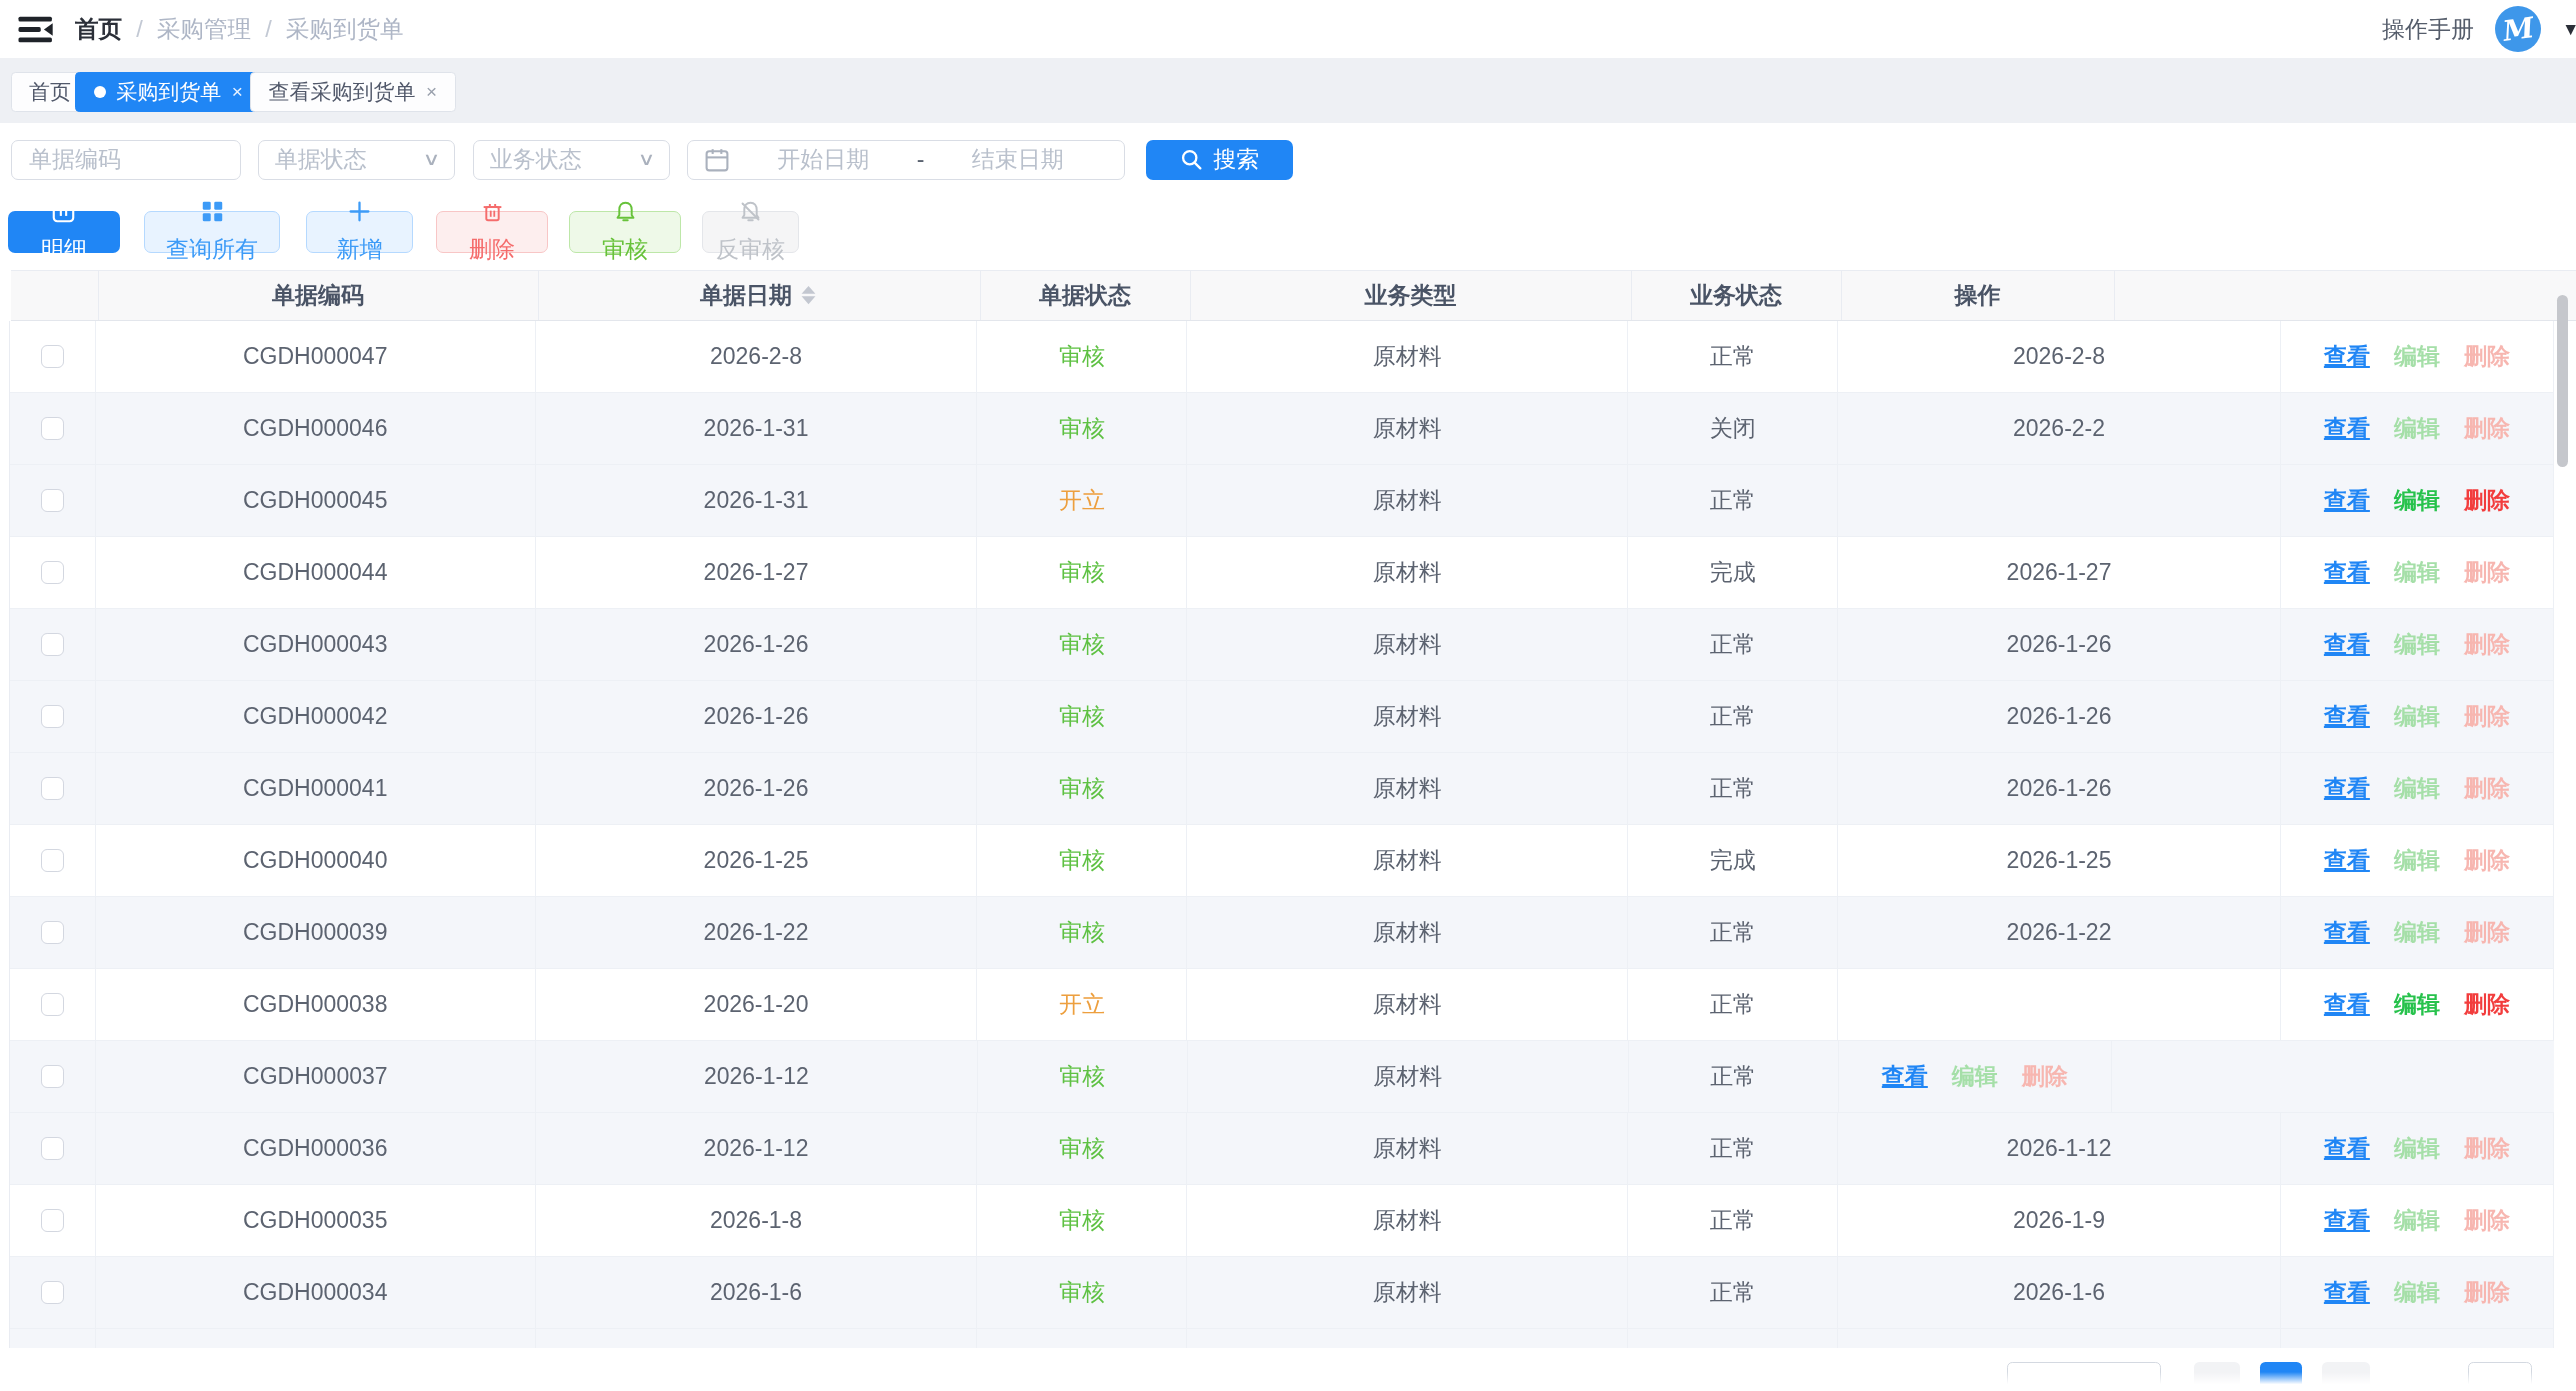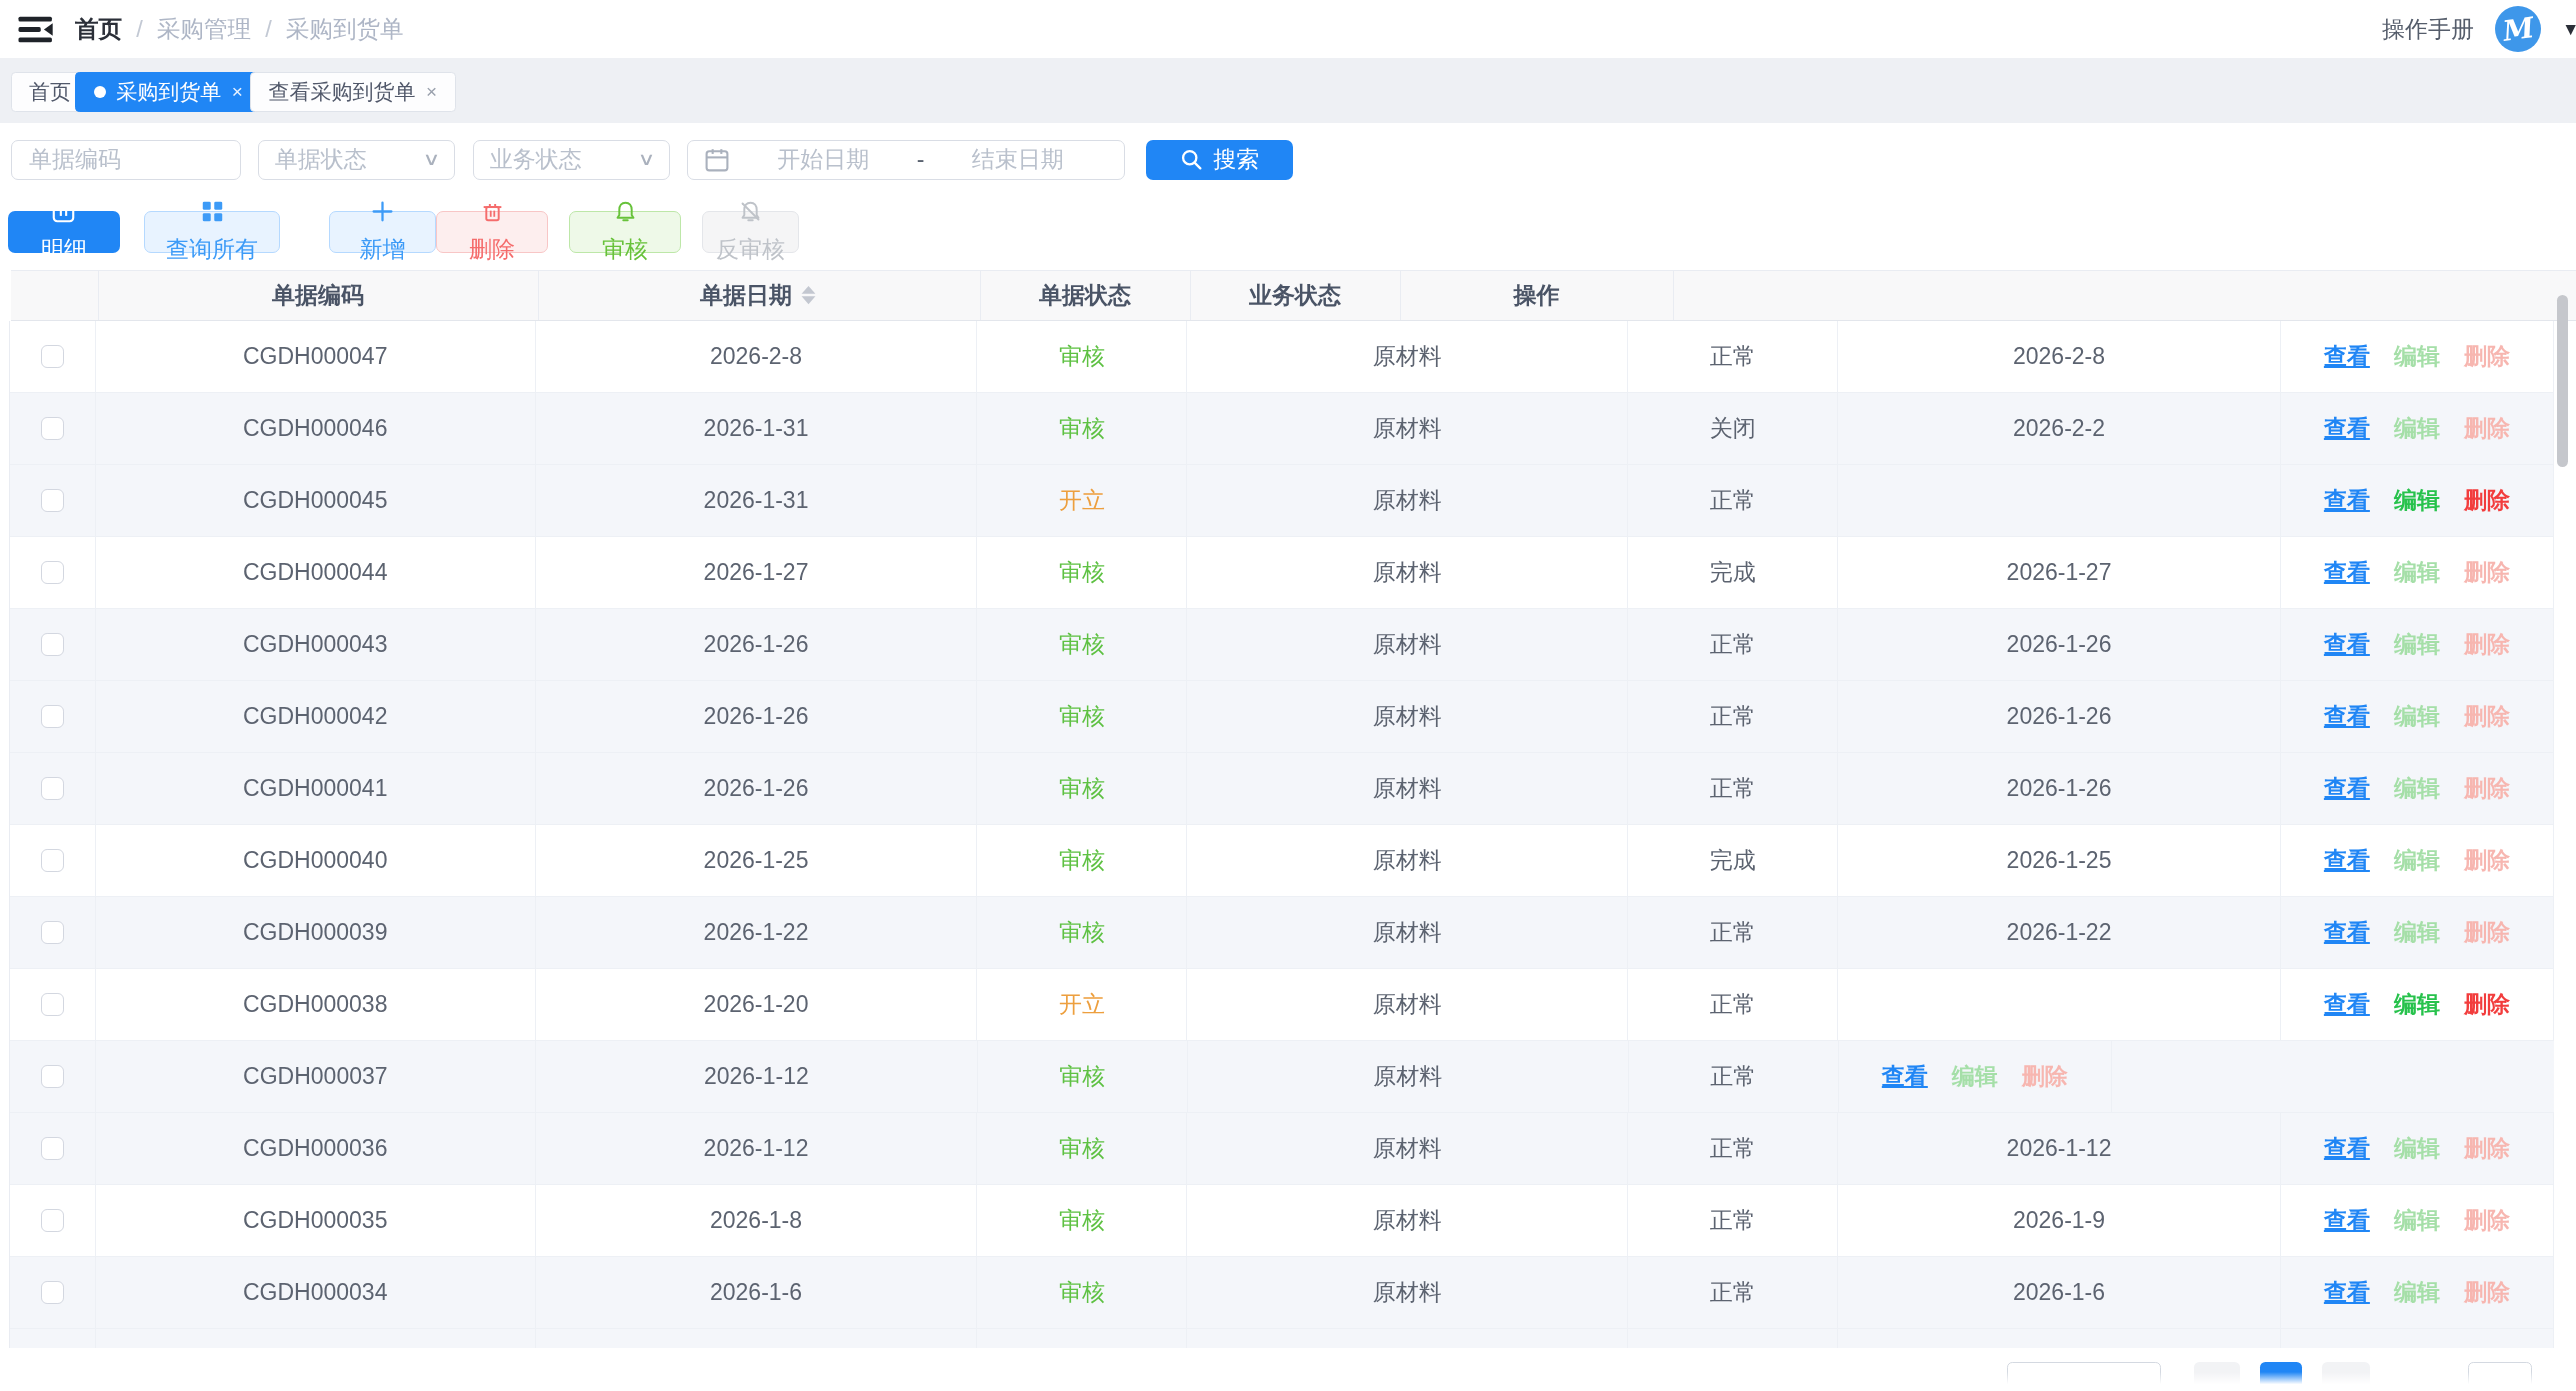--- a/index.html
+++ b/index.html
@@ -46,21 +46,21 @@
   .btn-search { position:absolute; left:1146px; top:16.6px; width:147px; height:40px; background:#2086f5; border:none; border-radius:7px;
     color:#fff; font-size:23px; display:flex; align-items:center; justify-content:center; gap:10.5px; cursor:pointer; }
 
   
   .toolbar { position:absolute; left:0; top:206px; width:2576px; height:65px; background:#fff; }
   .tbtn { position:absolute; top:5.3px; height:42px; border-radius:7px; font-size:23px; display:flex; align-items:center; justify-content:center;
     gap:10.5px; cursor:pointer; border:1.8px solid transparent;flex-direction:column; }
   .tbtn svg { flex:none; }
   .b-detail { left:7.9px;  width:112px; background:#2086f5; color:#fff; }
   .b-queryall { left:144px; width:136px; background:#e8f3ff; border-color:#b5d9ff; color:#3d9bf7; }
-  .b-add { left:306px; width:107px; background:#e8f3ff; border-color:#b5d9ff; color:#3d9bf7;margin-left:23px; }
+  .b-add { left:306px; width:107px; background:#e8f3ff; border-color:#b5d9ff; color:#3d9bf7; }
   .b-del { left:436px; width:112px; background:#fdeeee; border-color:#f8c6c6; color:#f56c6c; }
   .b-audit { left:569px; width:112px; background:#eef9e8; border-color:#bde7a8; color:#67c23a; }
   .b-unaudit { left:702px; width:97px; background:#f5f5f6; border-color:#e4e6ea; color:#bfc3c9; cursor:not-allowed; }
 
   
   .tbl { position:absolute; left:10.5px; top:270px; width:2566px; }
   .trow { display:flex; }
   .thead { height:51px; background:#f8f8f9; border-top:1.8px solid #e9ecf2; border-bottom:1.8px solid #e3e6ec; }
   .th { display:flex; align-items:center; justify-content:center; gap:7px; font-size:23px; font-weight:700; color:#4a5466;
     border-right:1.8px solid #e9ecf2; height:100%; }
@@ -225,20 +225,21 @@
     <div class="th c0"></div>
     <div class="th c1">单据编码</div>
     <div class="th c2">
       <span>单据日期</span>
       <svg width="19" height="21" viewBox="0 0 22 24">
         <polygon points="11,1 3,10 19,10" fill="#c3c7d0"></polygon>
         <polygon points="3,13 19,13 11,22" fill="#c3c7d0"></polygon>
       </svg>
     </div>
     <div class="th c3">单据状态</div>
+    <div class="th c4">业务类型</div>
     <div class="th c5">业务状态</div>
     <div class="th c7">操作</div>
     <div class="th sp"></div>
   </div>
   <div class="tbody-wrap" id="tbody">
       <div class="row">
         <div class="td c0">
           <div class="cb"></div>
         </div>
         <div class="td c1">CGDH000047</div>

